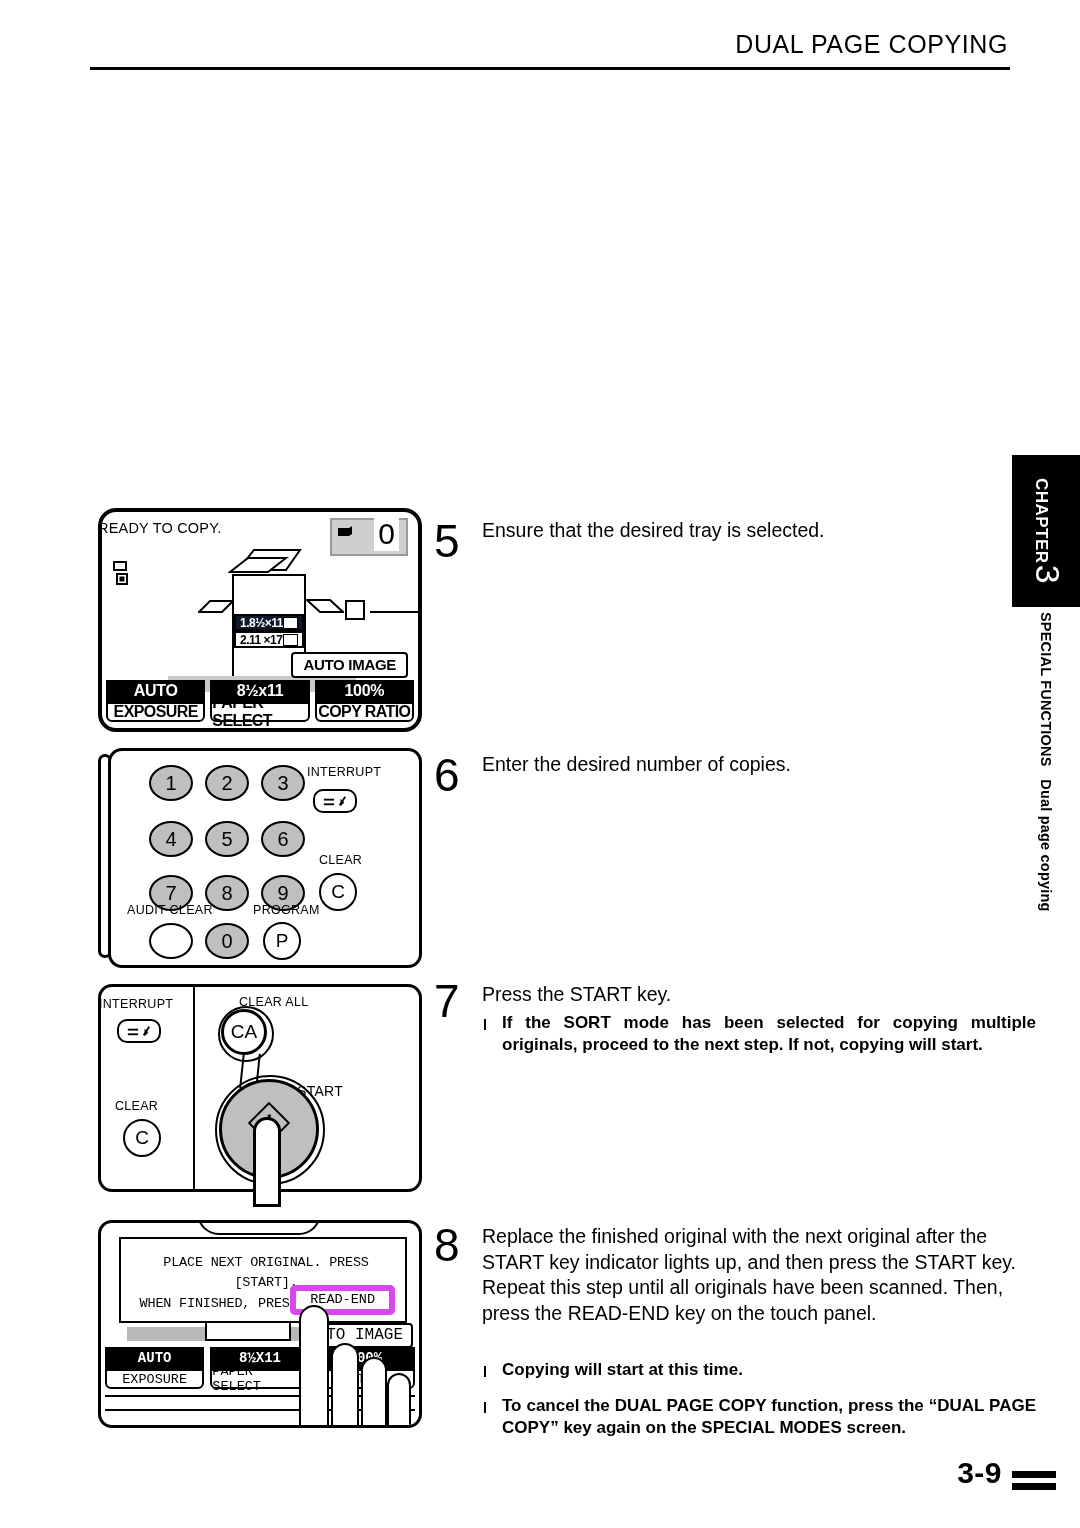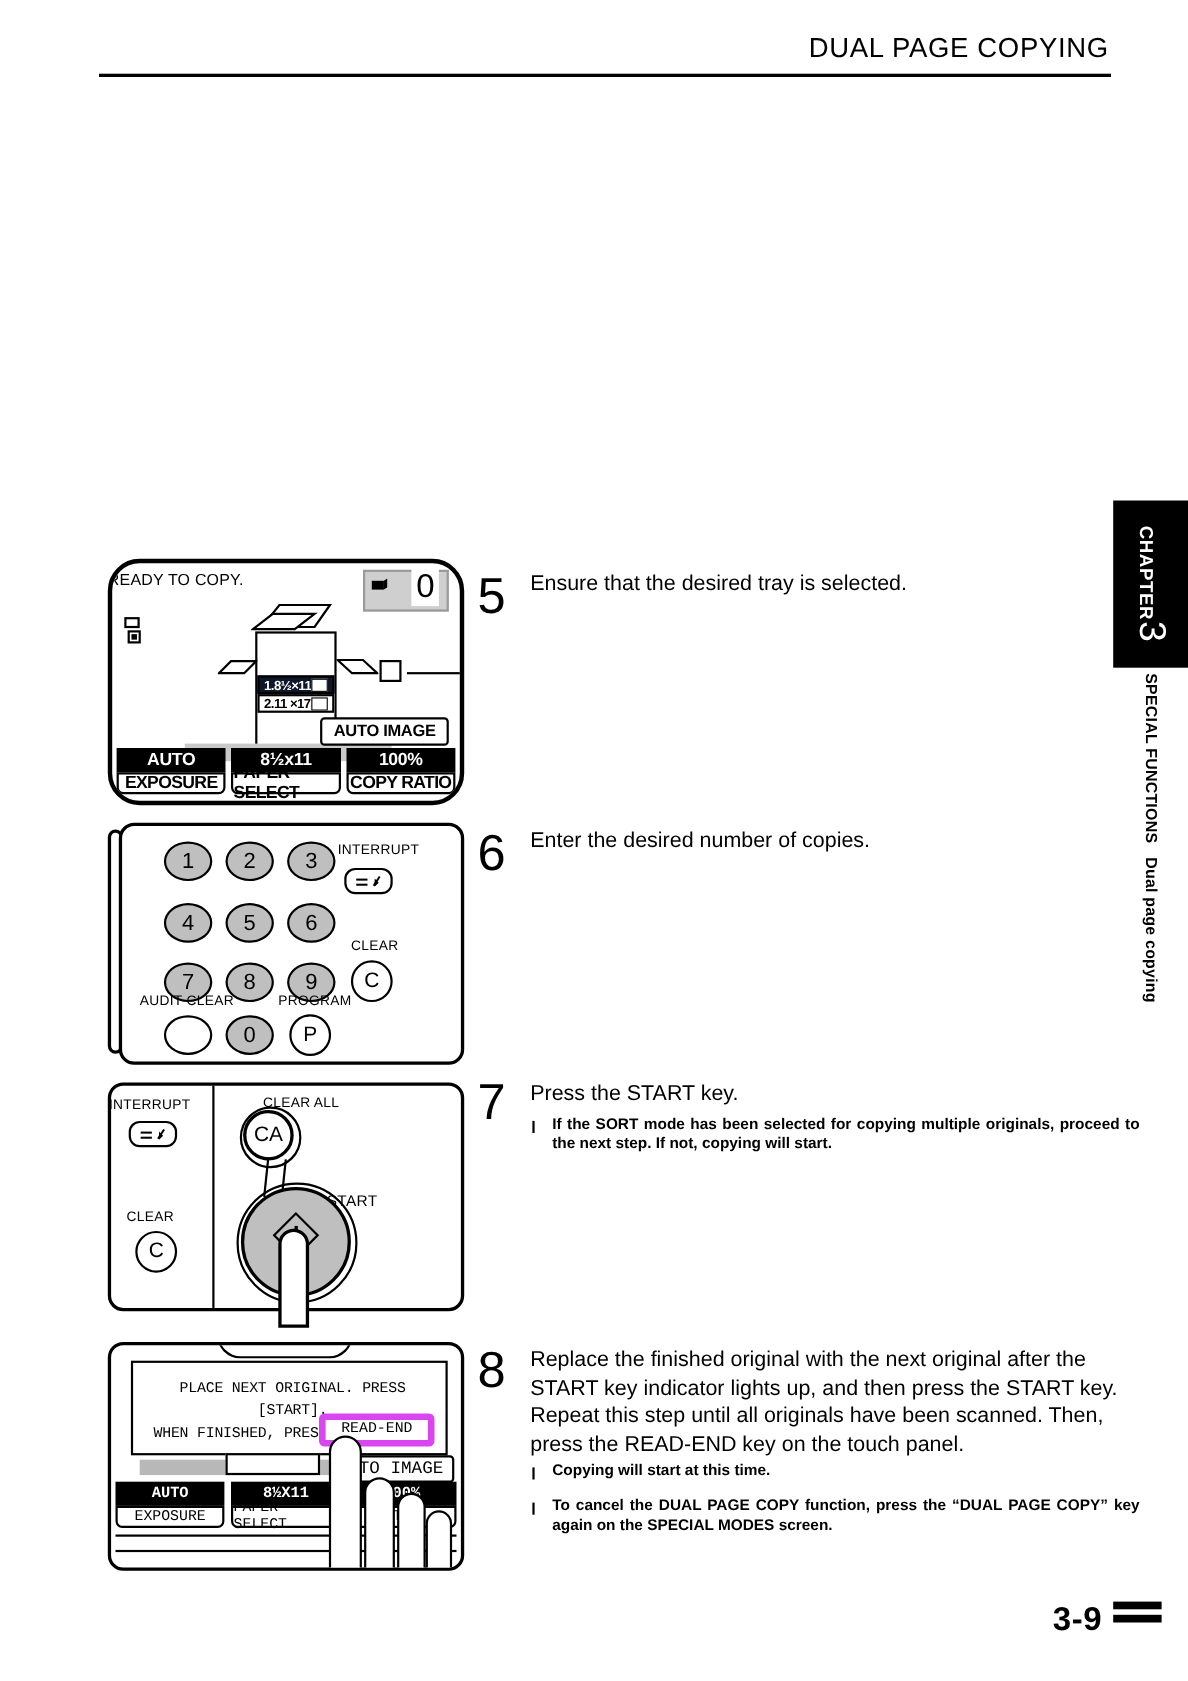--- a/index.html
+++ b/index.html
@@ -102,21 +102,21 @@
     position: absolute;
     font-size: 19.5px;
     line-height: 1.32;
   }
   .step-body .plain { font-weight: normal; }
   .bullets { margin: 4px 0 0 0; padding: 0; list-style: none; }
   .bullets li {
     position: relative;
     padding-left: 20px;
     font-weight: bold;
-    font-size: 14px;
+    font-size: 17px;
     line-height: 1.33;
     margin-bottom: 2px;
     text-align: justify;
   }
   .bullets li::before {
     content: "";
     position: absolute;
     left: 2px;
     top: 7px;
     width: 2px;
@@ -129,21 +129,21 @@
   .illus {
     position: absolute;
     box-sizing: border-box;
   }
 
   
   .lcd5 { left: 98px; top: 508px; width: 324px; height: 224px; }
   .lcd5 .shell {
     position: absolute; inset: 0;
     border: 4px solid #000;
-    border-radius: 29px;
+    border-radius: 18px;
     background: #fff;
     box-sizing: border-box;
     overflow: hidden;
   }
   .lcd5 .status {
     position: absolute; left: -4px; top: 8px;
     font-size: 14.5px; letter-spacing: 0.2px;
   }
   .copycount {
     position: absolute; right: 10px; top: 6px;
@@ -396,21 +396,21 @@
     border-radius: 16px 16px 0 0; box-sizing: border-box;
   }
   .f1 { left: 2px;  top: 10px; width: 30px; height: 130px; }
   .f2 { left: 34px; top: 48px; width: 28px; height: 102px; }
   .f3 { left: 64px; top: 62px; width: 26px; height: 88px; }
   .f4 { left: 90px; top: 78px; width: 24px; height: 72px; }
 
   
   .footer {
     position: absolute; right: 24px; bottom: 38px;
-    display: flex; align-items: flex-start; gap: 10px;
+    display: flex; align-items: flex-end; gap: 10px;
   }
   .footer .pgnum { font-size: 30px; font-weight: bold; letter-spacing: 0.5px; }
   .footer .bars { display: flex; flex-direction: column; gap: 5px; }
   .footer .bars i { display: block; width: 44px; height: 7px; background: #000; }
 </style>
 </head>
 <body>
 
 <div class="page-header">
   <div class="title">DUAL PAGE COPYING</div>
@@ -571,21 +571,21 @@
           <span class="bar"></span>
         </div>
     </div>
     <div class="finger-a"></div>
   </div>
 </div>
 
 <div class="step-num" style="left:434px; top:1222px;">8</div>
 <div class="step-body" style="left:482px; top:1224px; width:554px;">
   <div class="plain">Replace the finished original with the next original after the START key indicator lights up, and then press the START key. Repeat this step until all originals have been scanned. Then, press the READ-END key on the touch panel.</div>
-  <ul class="bullets loose" style="margin-top:0;">
+  <ul class="bullets loose" style="margin-top:32px;">
     <li>Copying will start at this time.</li>
     <li>To cancel the DUAL PAGE COPY function, press the “DUAL PAGE COPY” key again on the SPECIAL MODES screen.</li>
   </ul>
 </div>
 
 <div class="illus touchpanel">
   <div class="shell4">
     <div class="topcurve"></div>
 
     <div class="lcdbox">

